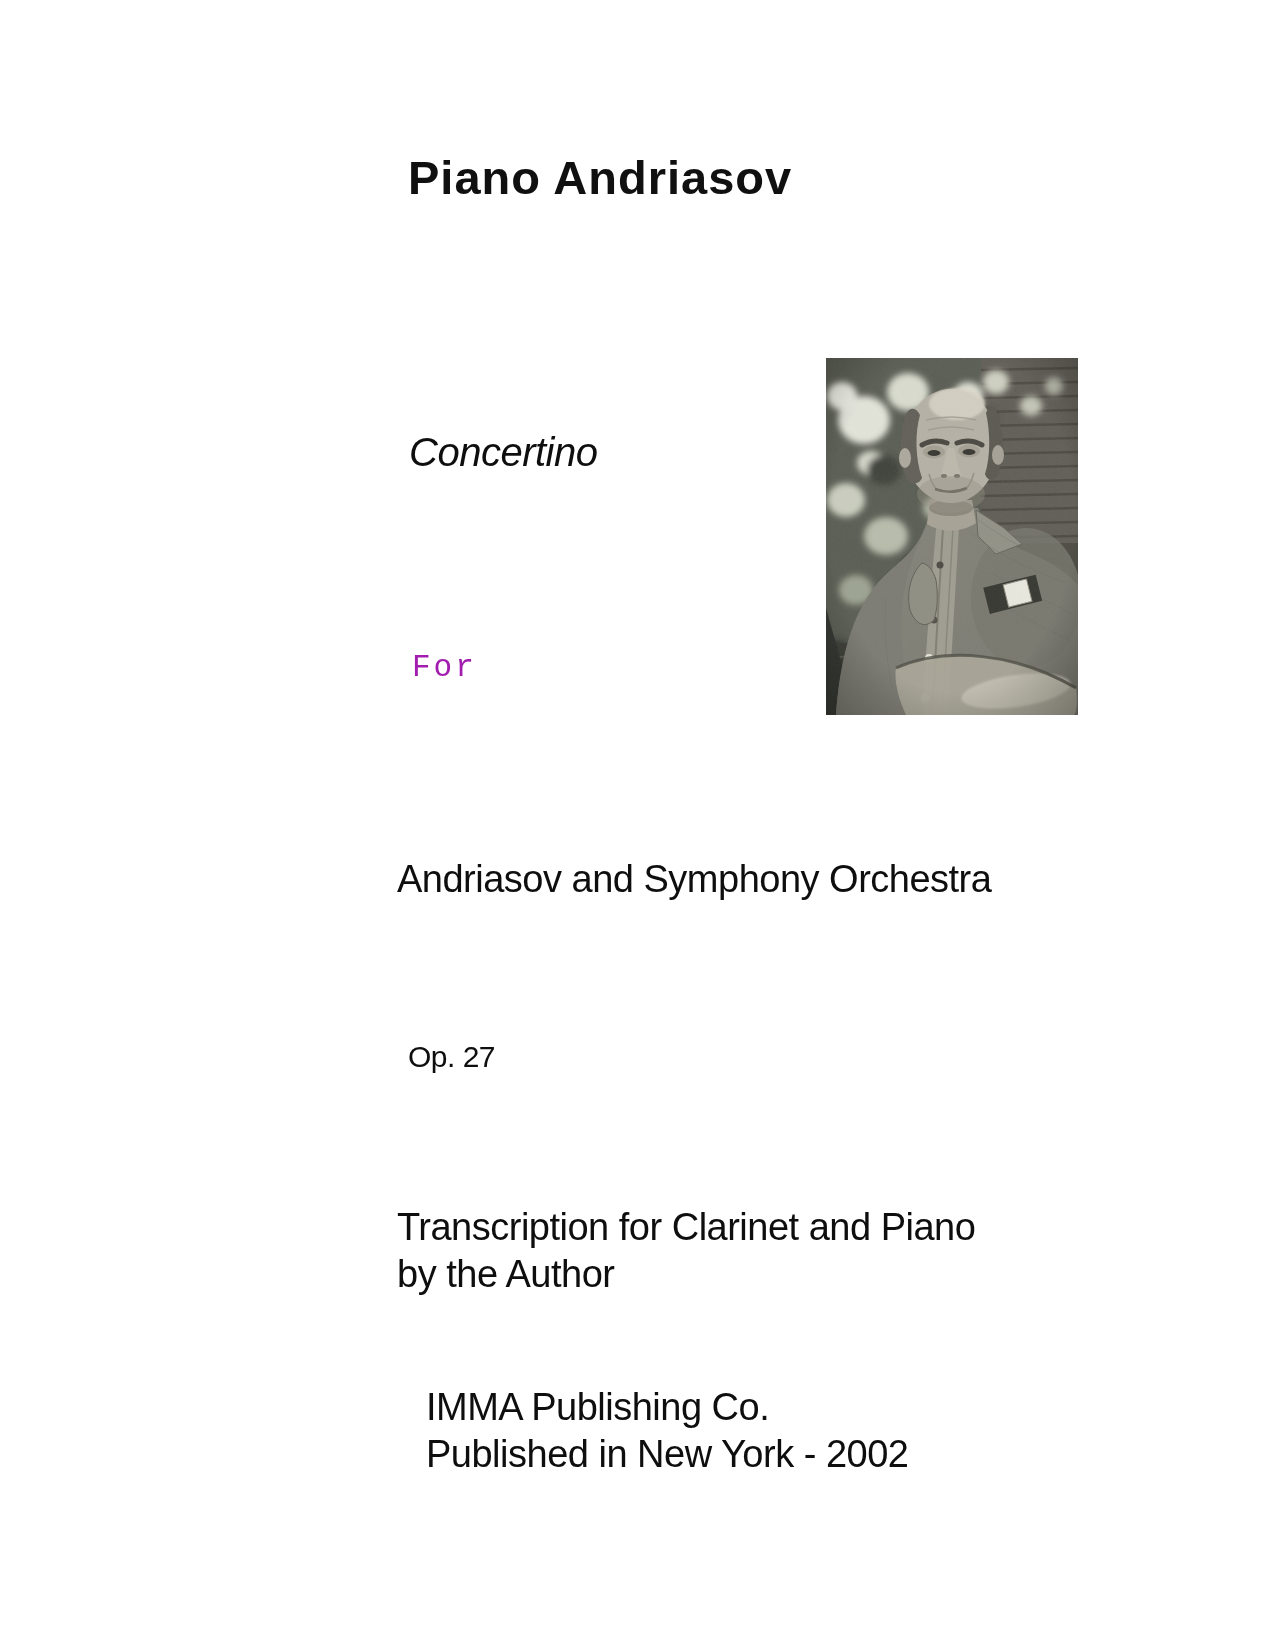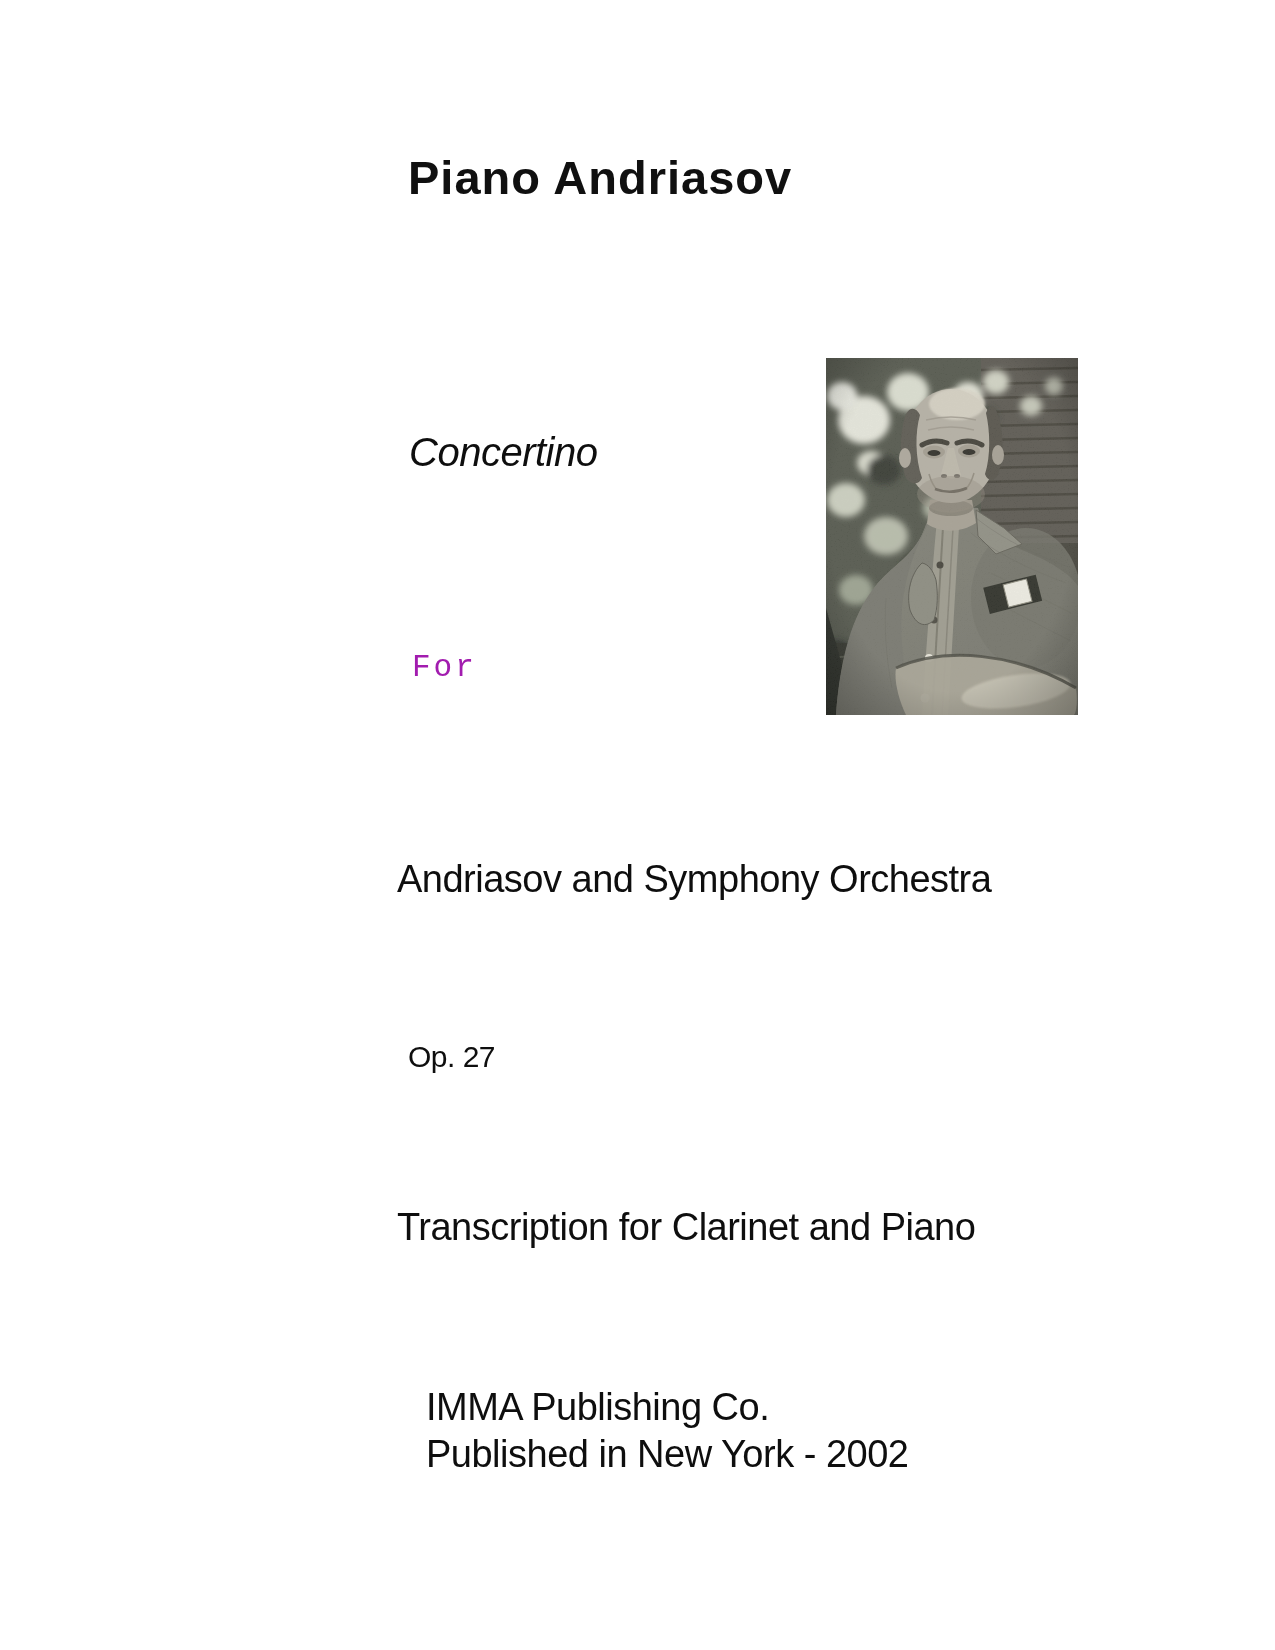--- a/index.html
+++ b/index.html
@@ -220,20 +220,21 @@
       <rect x="0" y="0" width="252" height="357" fill="url(#vig)"></rect>
     </svg>
   </div>
 
   <div class="instrumentation">Andriasov and Symphony Orchestra</div>
 
   <div class="opus">Op. 27</div>
 
   <div class="transcription textblock">
     <div>Transcription for Clarinet and Piano</div>
+    <div>by the Author</div>
   </div>
 
   <div class="publisher textblock">
     <div>IMMA Publishing Co.</div>
     <div>Published in New York - 2002</div>
   </div>
 
 </div>
 
 </body></html>

